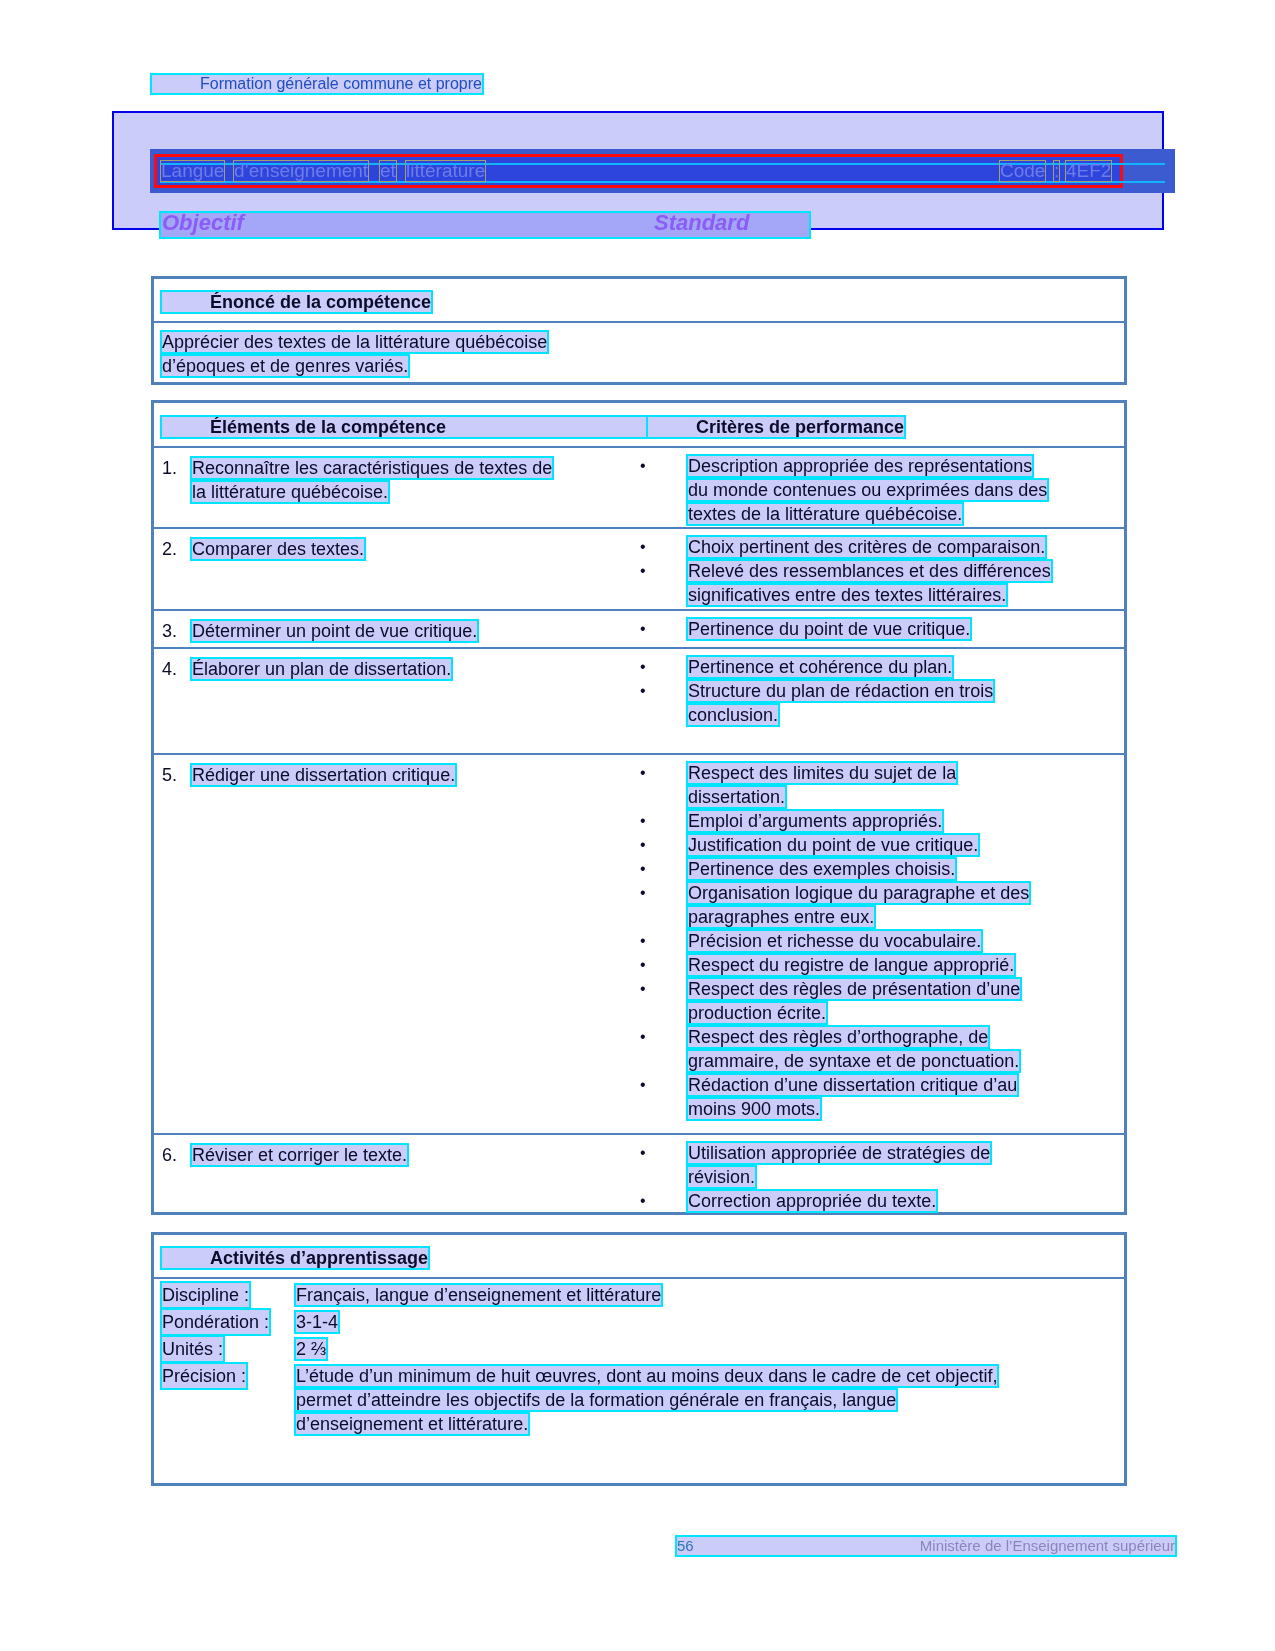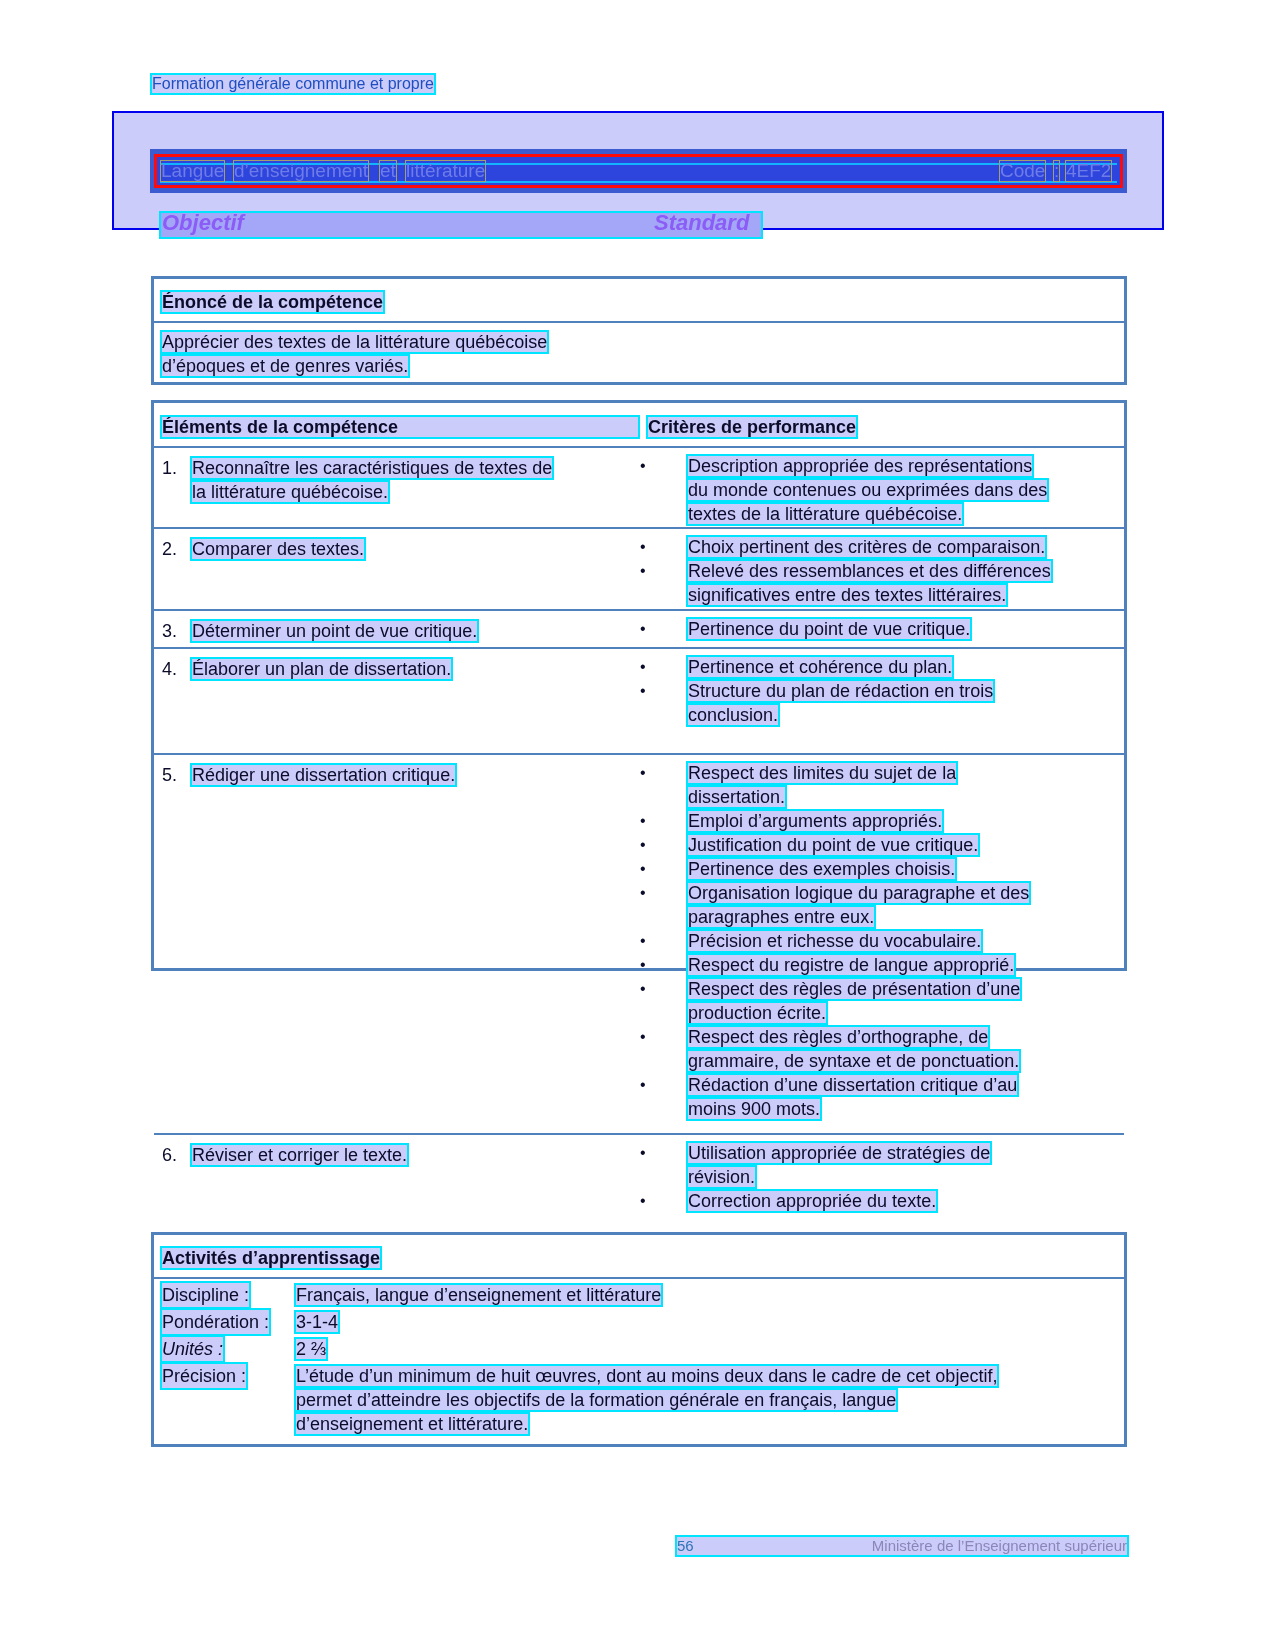--- a/index.html
+++ b/index.html
@@ -1,19 +1,19 @@
 <!DOCTYPE html>
 <html><head>
 <meta charset="utf-8">
 <style>
   html, body { margin:0; padding:0; background:#ffffff; }
   body { width:1275px; height:1651px; position:relative; overflow:hidden;
          font-family:"Liberation Sans", sans-serif; color:#0b0b2a; }
   .hl { background:#ccccfb; outline:2px solid #00e5ff; }
-  .abs { position:absolute; }
+  .abs { position:absolute;padding-left:48px; }
 
   #running-head { left:152px; top:75px; font-size:16px; color:#1f4fbf; line-height:18px; }
 
   #banner { left:112px; top:111px; width:1052px; height:119px; background:#ccccfb;
             border:2px solid #0000ee; box-sizing:border-box; }
   #band { left:150px; top:149px; width:977px; height:44px; background:#3d5bd0; }
   #band-inner { left:154px; top:154px; width:969px; height:34px; background:#2d44dd;
                 border:3px solid #ff0a0a; box-sizing:border-box; }
   #band-line { left:160px; top:163px; width:957px; height:16px;
                border-top:2px solid #12b4ff; border-bottom:2px solid #12b4ff; }
@@ -65,21 +65,21 @@
 <div class="tbl" style="top:256px;height:109px">
   <div class="hrow" style="height:42px">
     <span class="abs bold-h hl" style="left:8px;top:13px">Énoncé de la compétence</span>
   </div>
   <div style="position:relative;padding:7px 8px 0 8px">
     <div class="t"><span class="hl">Apprécier des textes de la littérature québécoise</span></div>
     <div class="t"><span class="hl">d’époques et de genres variés.</span></div>
   </div>
 </div>
 
-<div class="tbl" id="elements-table" style="top:380px;height:571px">
+<div class="tbl" id="elements-table" style="top:380px;height:815px">
   <div class="hrow" style="height:43px">
     <span class="abs bold-h hl" style="left:8px;top:14px;width:476px">Éléments de la compétence</span>
     <span class="abs bold-h hl" style="left:494px;top:14px">Critères de performance</span>
   </div>
   <div id="element-rows">
       <div class="row" style="height: 79px;">
         <div class="col-left t" style="top: 8px;">
           <div style="padding-left: 30px; position: relative;"><span style="position: absolute; left: 0px;">1.</span><span class="hl">Reconnaître les caractéristiques de textes de</span></div>
           <div style="padding-left: 30px; position: relative;"><span class="hl">la littérature québécoise.</span></div>
         </div>
@@ -199,35 +199,35 @@
           </div>
           <div class="bullet-item">
             <span class="bullet">•</span>
             <div><span class="hl">Correction appropriée du texte.</span></div>
           </div>
         </div>
       </div>
     </div>
 </div>
 
-<div class="tbl" style="top:1212px;height:215px">
+<div class="tbl" style="top:1212px;height:254px">
   <div class="hrow" style="height:42px">
     <span class="abs bold-h hl" style="left:8px;top:13px">Activités d’apprentissage</span>
   </div>
   <div id="activites-fields" style="position:relative;padding:4px 8px 0 8px">
       <div class="t" style="position: relative; padding-left: 134px; margin-bottom: 3px;">
         <span class="hl" style="position: absolute; left: 0px;">Discipline :</span>
         <div><span class="hl">Français, langue d’enseignement et littérature</span></div>
       </div>
       <div class="t" style="position: relative; padding-left: 134px; margin-bottom: 3px;">
         <span class="hl" style="position: absolute; left: 0px; text-align: right;">Pondération :</span>
         <div><span class="hl">3-1-4</span></div>
       </div>
       <div class="t" style="position: relative; padding-left: 134px; margin-bottom: 3px;">
-        <span class="hl" style="position: absolute; left: 0px; font-style: italic;">Unités :</span>
+        <span class="hl" style="position: absolute; left: 0px;">Unités :</span>
         <div><span class="hl">2 ⅔</span></div>
       </div>
       <div class="t" style="position: relative; padding-left: 134px; margin-bottom: 3px;">
         <span class="hl" style="position: absolute; left: 0px;">Précision :</span>
         <div><span class="hl">L’étude d’un minimum de huit œuvres, dont au moins deux dans le cadre de cet objectif,</span></div>
         <div><span class="hl">permet d’atteindre les objectifs de la formation générale en français, langue</span></div>
         <div><span class="hl">d’enseignement et littérature.</span></div>
       </div>
     </div>
 </div>

